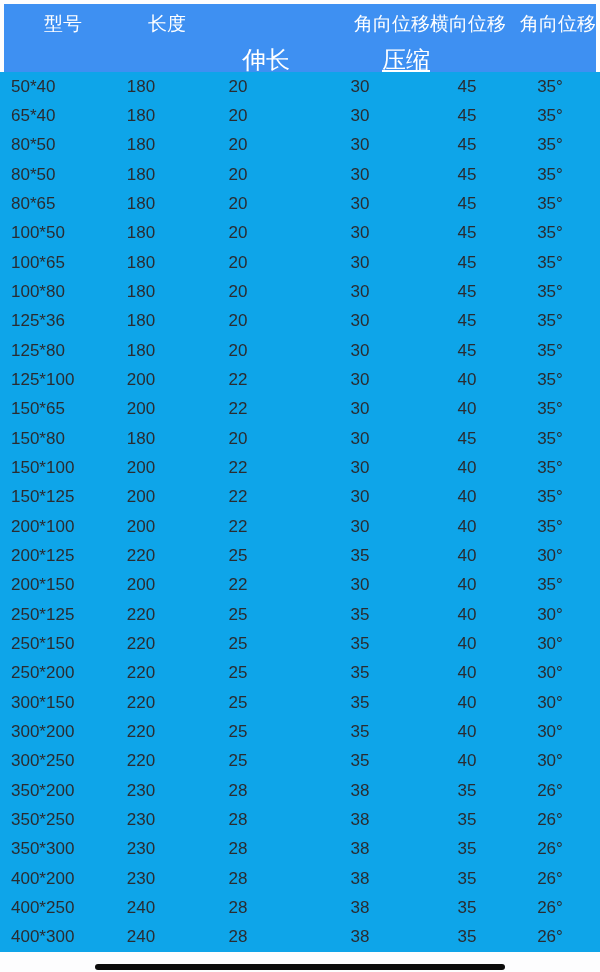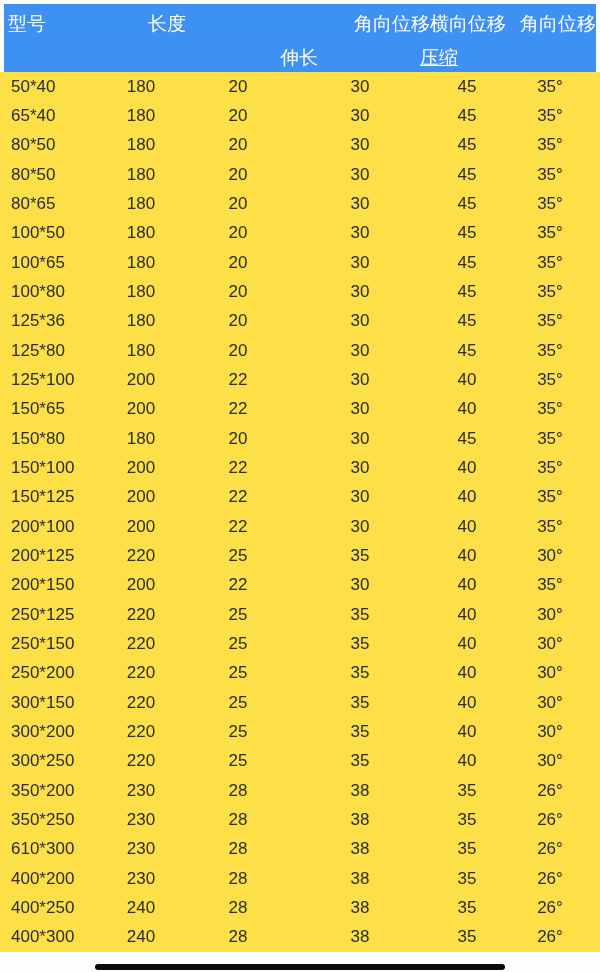--- a/index.html
+++ b/index.html
@@ -28,23 +28,23 @@
     height: 68px;
     background: var(--header-bg, #3E90F2);
     color: #FFFFFF;
   }
   .hrow {
     display: grid;
     grid-template-columns: 92px 90px 104px 140px 74px 92px;
     align-items: center;
   }
   .hrow-1 { height: 40px; font-size: 19px; }
-  .hrow-2 { height: 28px; font-size: 19px; margin-left: 28px; }
+  .hrow-2 { height: 28px; font-size: 24px; }
   .hcell { text-align: right; white-space: nowrap; }
-  .hcell.first { text-align: left; padding-left: 4px; }
+  .hcell.first { text-align: left; padding-left: 4px; margin-left: 36px; }
   .hcell.span2 { grid-column: 3 / 5; }
   .hcell.col3only { grid-column: 3; }
   .hcell.col4only { grid-column: 4; text-decoration: underline; }
   
   .table-body {
     position: absolute;
     left: 0;
     top: 72px;
     width: 600px;
     height: 880px;
@@ -85,21 +85,21 @@
       <div class="hcell span2">角向位移</div>
       <div class="hcell">横向位移</div>
       <div class="hcell">角向位移</div>
     </div>
     <div class="hrow hrow-2">
       <div class="hcell col3only">伸长</div>
       <div class="hcell col4only">压缩</div>
     </div>
   </div>
 
-  <div class="table-body" style="background: #fde047;">
+  <div class="table-body" style="background: #0ea5e9;">
       <div class="row">
         <div class="cell c1">50*40</div>
         <div class="cell c2">180</div>
         <div class="cell c3">20</div>
         <div class="cell c4">30</div>
         <div class="cell c5">45</div>
         <div class="cell c6">35°</div>
       </div>
       <div class="row">
         <div class="cell c1">65*40</div>
@@ -295,21 +295,21 @@
       </div>
       <div class="row">
         <div class="cell c1">350*250</div>
         <div class="cell c2">230</div>
         <div class="cell c3">28</div>
         <div class="cell c4">38</div>
         <div class="cell c5">35</div>
         <div class="cell c6">26°</div>
       </div>
       <div class="row">
-        <div class="cell c1">610*300</div>
+        <div class="cell c1">350*300</div>
         <div class="cell c2">230</div>
         <div class="cell c3">28</div>
         <div class="cell c4">38</div>
         <div class="cell c5">35</div>
         <div class="cell c6">26°</div>
       </div>
       <div class="row">
         <div class="cell c1">400*200</div>
         <div class="cell c2">230</div>
         <div class="cell c3">28</div>

